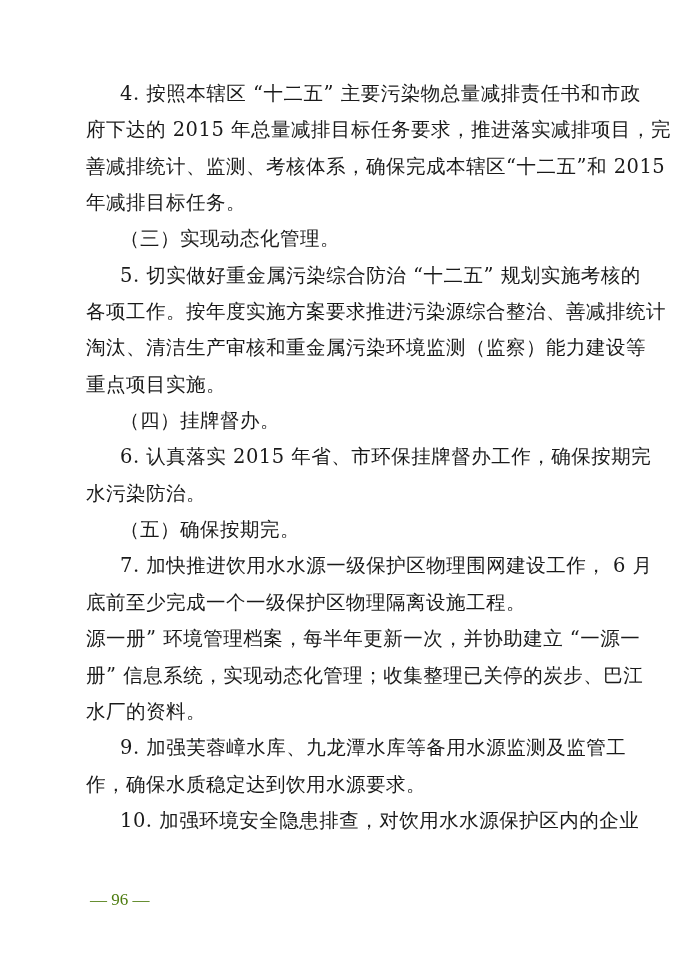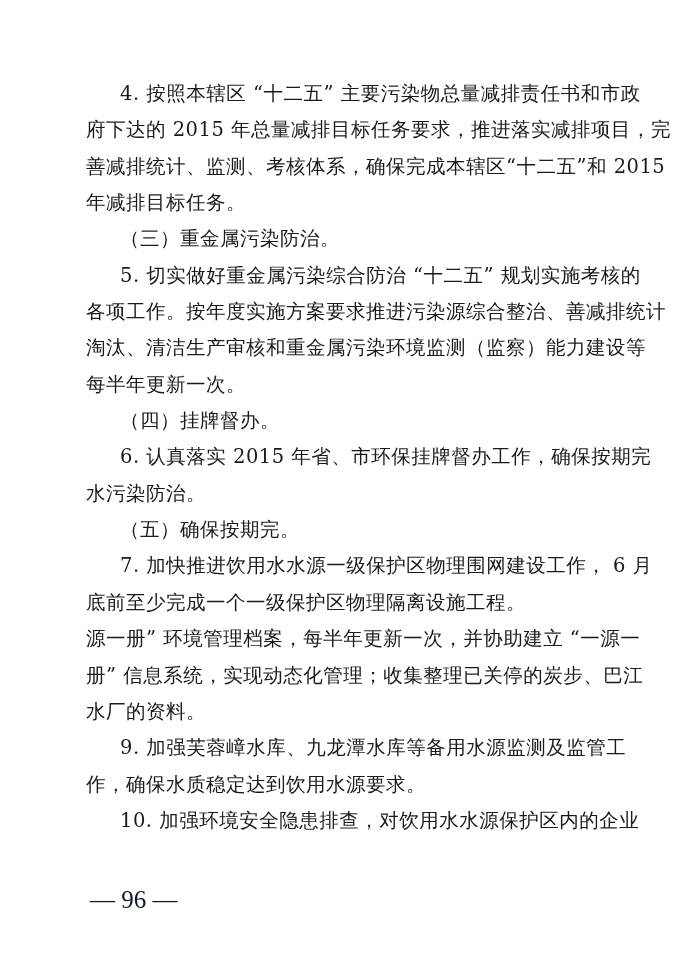--- a/index.html
+++ b/index.html
@@ -46,43 +46,43 @@
   }
   .line.heading {
     padding-left: 34px;
     text-align-last: left;
   }
   .page-number {
     position: absolute;
     left: 90px;
     top: 889px;
     font-family: "Liberation Serif", "DejaVu Serif", serif;
-    font-size: 25px;
+    font-size: 17px;
     line-height: 22px;
-    color: #0f172a;
+    color: #4d7c0f;
     white-space: pre;
   }
 </style>
 </head>
 <body>
 
 <div class="page">
   <div class="body-text">
 
     <div class="line indent">4. 按照本辖区 “十二五” 主要污染物总量减排责任书和市政</div>
     <div class="line">府下达的 2015 年总量减排目标任务要求，推进落实减排项目，完</div>
     <div class="line">善减排统计、监测、考核体系，确保完成本辖区“十二五”和 2015</div>
     <div class="line last">年减排目标任务。</div>
 
-    <div class="line heading">（三）重金属污染防治。</div>
+    <div class="line heading">（三）实现动态化管理。</div>
 
     <div class="line indent">5. 切实做好重金属污染综合防治 “十二五” 规划实施考核的</div>
     <div class="line">各项工作。按年度实施方案要求推进污染源综合整治、善减排统计</div>
     <div class="line">淘汰、清洁生产审核和重金属污染环境监测（监察）能力建设等</div>
-    <div class="line last">每半年更新一次。</div>
+    <div class="line last">重点项目实施。</div>
 
     <div class="line heading">（四）挂牌督办。</div>
 
     <div class="line indent">6. 认真落实  2015  年省、市环保挂牌督办工作，确保按期完</div>
     <div class="line last">水污染防治。</div>
 
     <div class="line heading">（五）确保按期完。</div>
 
     <div class="line indent">7. 加快推进饮用水水源一级保护区物理围网建设工作， 6  月</div>
     <div class="line last">底前至少完成一个一级保护区物理隔离设施工程。</div>

